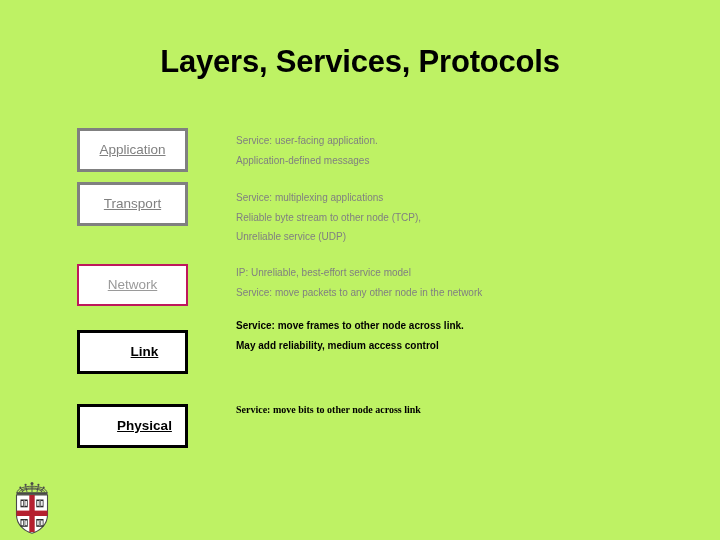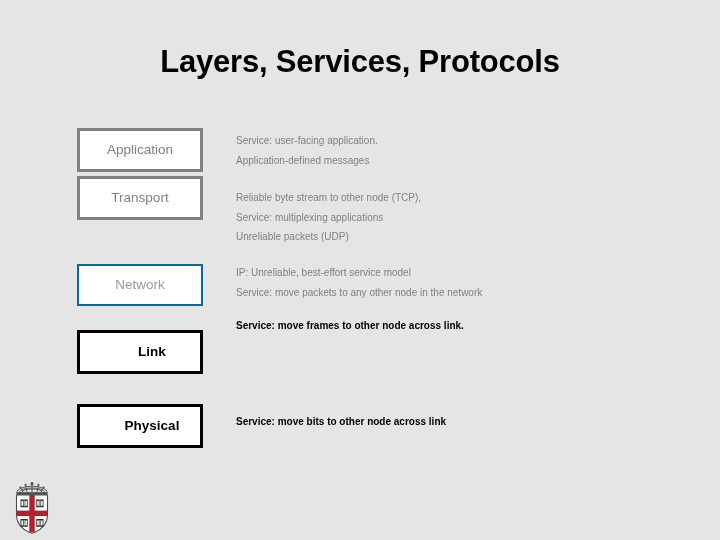--- a/index.html
+++ b/index.html
@@ -11,21 +11,21 @@
     width: 720px;
     height: 540px;
     position: relative;
     font-family: "Liberation Sans", sans-serif;
     overflow: hidden;
   }
 
   .slide {
     position: absolute;
     inset: 0;
-    background: #e5e5e5;
+    background: #bef264;
   }
 
   
   .slide-title {
     position: absolute;
     top: 44px;
     left: 0;
     width: 720px;
     text-align: center;
     font-size: 31px;
@@ -46,36 +46,37 @@
   .layer-row {
     position: absolute;
     left: 0;
     width: 720px;
     height: 0;
   }
 
   .layer-box {
     position: absolute;
     left: 77px;
-    width: 126px;
+    width: 111px;
     box-sizing: border-box;
     background: #ffffff;
     display: flex;
     align-items: center;
     justify-content: center;
     font-size: 13.5px;
     line-height: 1;
+    text-decoration: underline;
   }
 
   .layer-box.gray {
     border: 3px solid #808080;
     color: #808080;
   }
   .layer-box.gray-thin {
-    border: 2px solid #0369a1;
+    border: 2px solid #be185d;
     color: #9a9a9a;
   }
   .layer-box.black {
     border: 3px solid #000000;
     color: #000000;
     font-weight: bold;
     padding-left: 24px;
   }
 
   .layer-desc {
@@ -106,43 +107,44 @@
 
   <div class="layers" id="layers-root">
       <div class="layer-row">
         <div class="layer-box gray" style="top: 0px; height: 44px;">Application</div>
         <div class="layer-desc gray" style="top: 3px;">
           <div>Service: user-facing application.</div>
           <div>Application-defined messages</div>
         </div>
       </div>
       <div class="layer-row">
-        <div class="layer-box gray" style="top: 48px; height: 44px;">Transport</div>
+        <div class="layer-box gray" style="top: 54px; height: 44px;">Transport</div>
         <div class="layer-desc gray" style="top: 60px;">
+          <div>Service: multiplexing applications</div>
           <div>Reliable byte stream to other node (TCP),</div>
-          <div>Service: multiplexing applications</div>
-          <div>Unreliable packets (UDP)</div>
+          <div>Unreliable service (UDP)</div>
         </div>
       </div>
       <div class="layer-row">
         <div class="layer-box gray-thin" style="top: 136px; height: 42px;">Network</div>
         <div class="layer-desc gray" style="top: 135px;">
           <div>IP: Unreliable, best-effort service model</div>
           <div>Service: move packets to any other node in the network</div>
         </div>
       </div>
       <div class="layer-row">
         <div class="layer-box black" style="top: 202px; height: 44px;">Link</div>
         <div class="layer-desc black" style="top: 188px;">
           <div>Service: move frames to other node across link.</div>
+          <div>May add reliability, medium access control</div>
         </div>
       </div>
       <div class="layer-row">
         <div class="layer-box black" style="top: 276px; height: 44px;">Physical</div>
-        <div class="layer-desc black" style="top: 284px;">
+        <div class="layer-desc black" style="top: 272px; font-family: Liberation Serif, serif;">
           <div>Service: move bits to other node across link</div>
         </div>
       </div>
     </div>
 
   <div class="crest">
     <svg viewBox="0 0 44 57" width="44" height="57" xmlns="http://www.w3.org/2000/svg">
 
       <g fill="none" stroke="#4a4a4a" stroke-width="0.9">
         <path d="M7 16 C7 7, 37 7, 37 16"></path>

